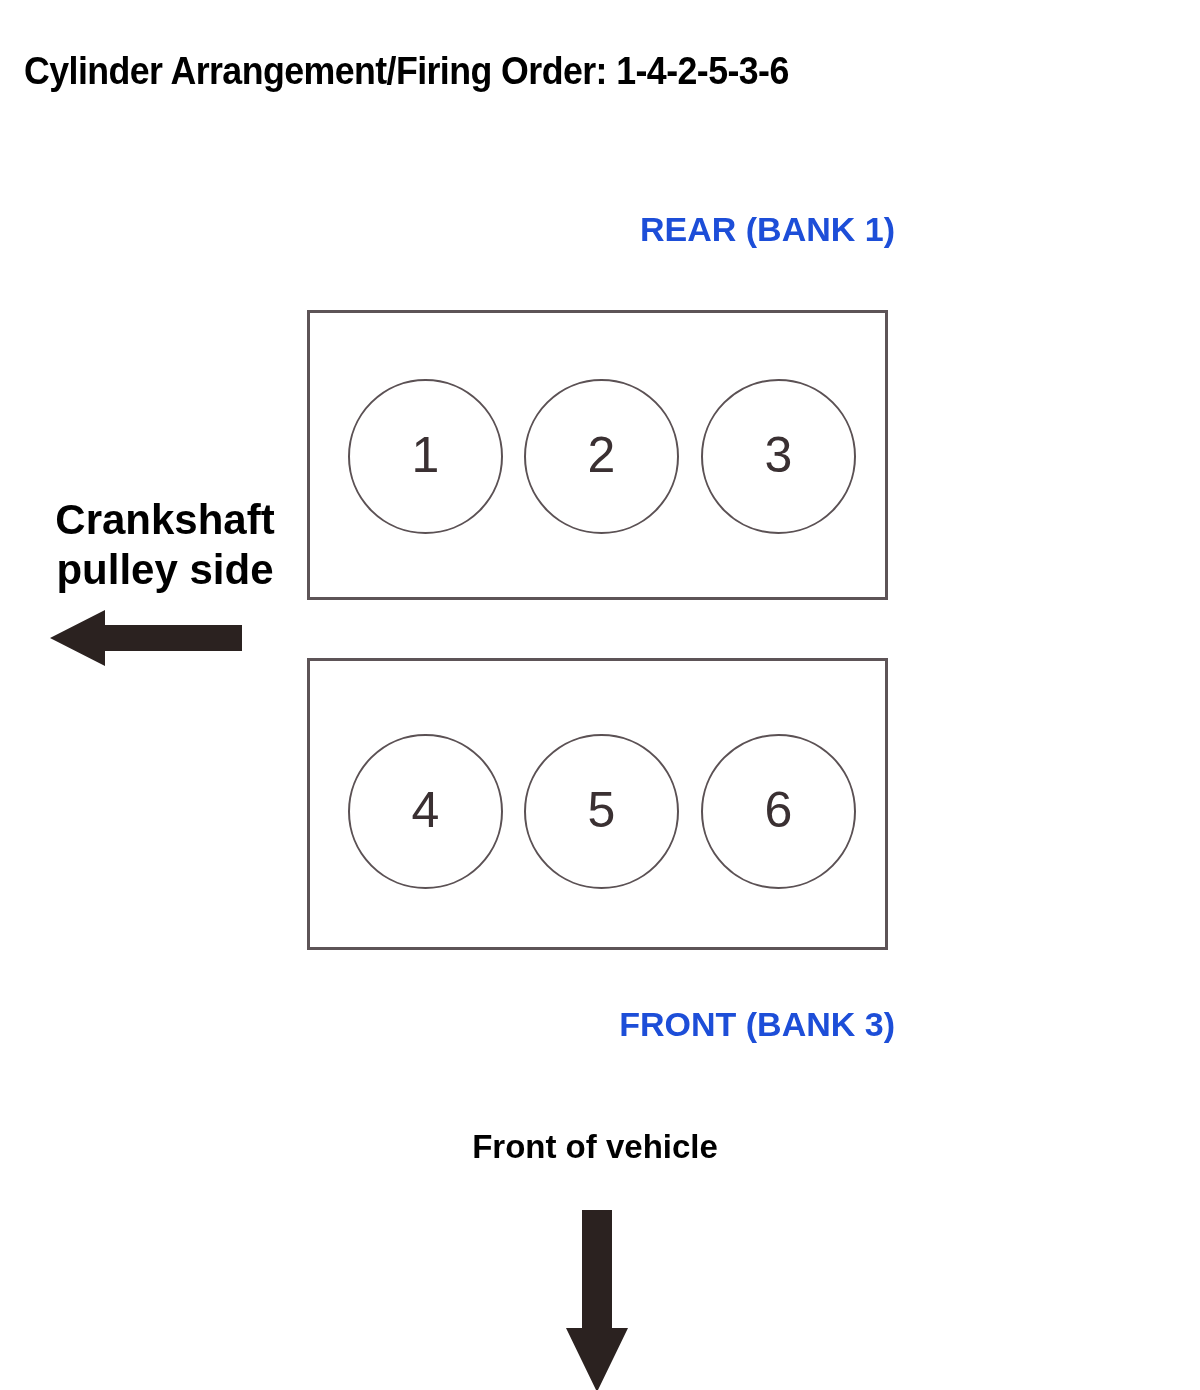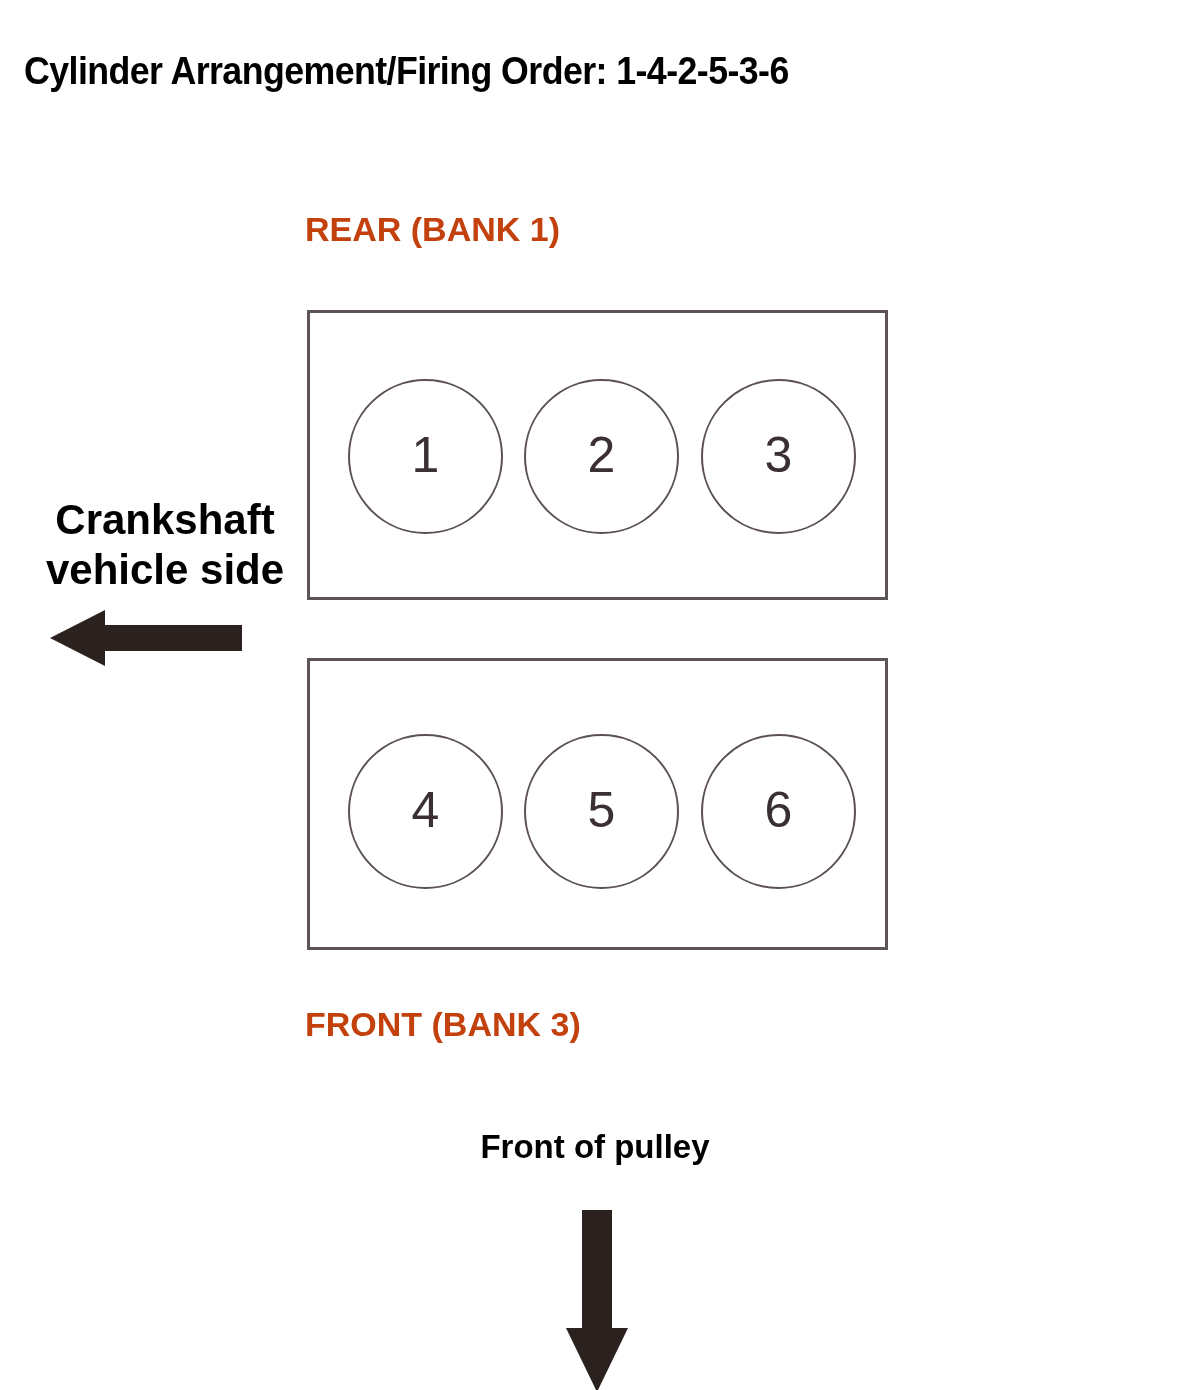--- a/index.html
+++ b/index.html
@@ -34,22 +34,22 @@
     transform: scaleX(0.94);
     transform-origin: left top;
   }
 
   
   .bank-caption {
     position: absolute;
     font-size: 34px;
     font-weight: bold;
     white-space: nowrap;
-    color: #c2410c;
-    text-align: left;
+    color: #1d4ed8;
+    text-align: right;
   }
   .rear-caption {
     left: 305px;
     top: 172px;
     width: 590px;
   }
   .front-caption {
     left: 305px;
     top: 967px;
     width: 590px;
@@ -155,21 +155,21 @@
     <div class="cylinder cyl-pos-1">
       <span>2</span>
     </div>
     <div class="cylinder cyl-pos-2">
       <span>3</span>
     </div>
   </div>
 
   <div class="crank-label">
     <span class="l1">Crankshaft</span>
-    <span class="l2">vehicle side</span>
+    <span class="l2">pulley side</span>
   </div>
 
   <div class="arrow-left">
     <svg width="192" height="60" viewBox="0 0 192 60" aria-hidden="true">
       <polygon points="0,30 55,2 55,17 192,17 192,43 55,43 55,58" fill="#2b2220"></polygon>
     </svg>
   </div>
 
   <div class="bank-box front">
     <div class="cylinder cyl-pos-0">
@@ -178,21 +178,21 @@
     <div class="cylinder cyl-pos-1">
       <span>5</span>
     </div>
     <div class="cylinder cyl-pos-2">
       <span>6</span>
     </div>
   </div>
 
   <div class="bank-caption front-caption">FRONT (BANK 3)</div>
 
-  <div class="front-vehicle-label">Front of pulley</div>
+  <div class="front-vehicle-label">Front of vehicle</div>
 
   <div class="arrow-down">
     <svg width="70" height="182" viewBox="0 0 70 182" aria-hidden="true">
       <polygon points="35,182 4,118 20,118 20,0 50,0 50,118 66,118" fill="#2b2220"></polygon>
     </svg>
   </div>
 
 </div>
 
 </body></html>

